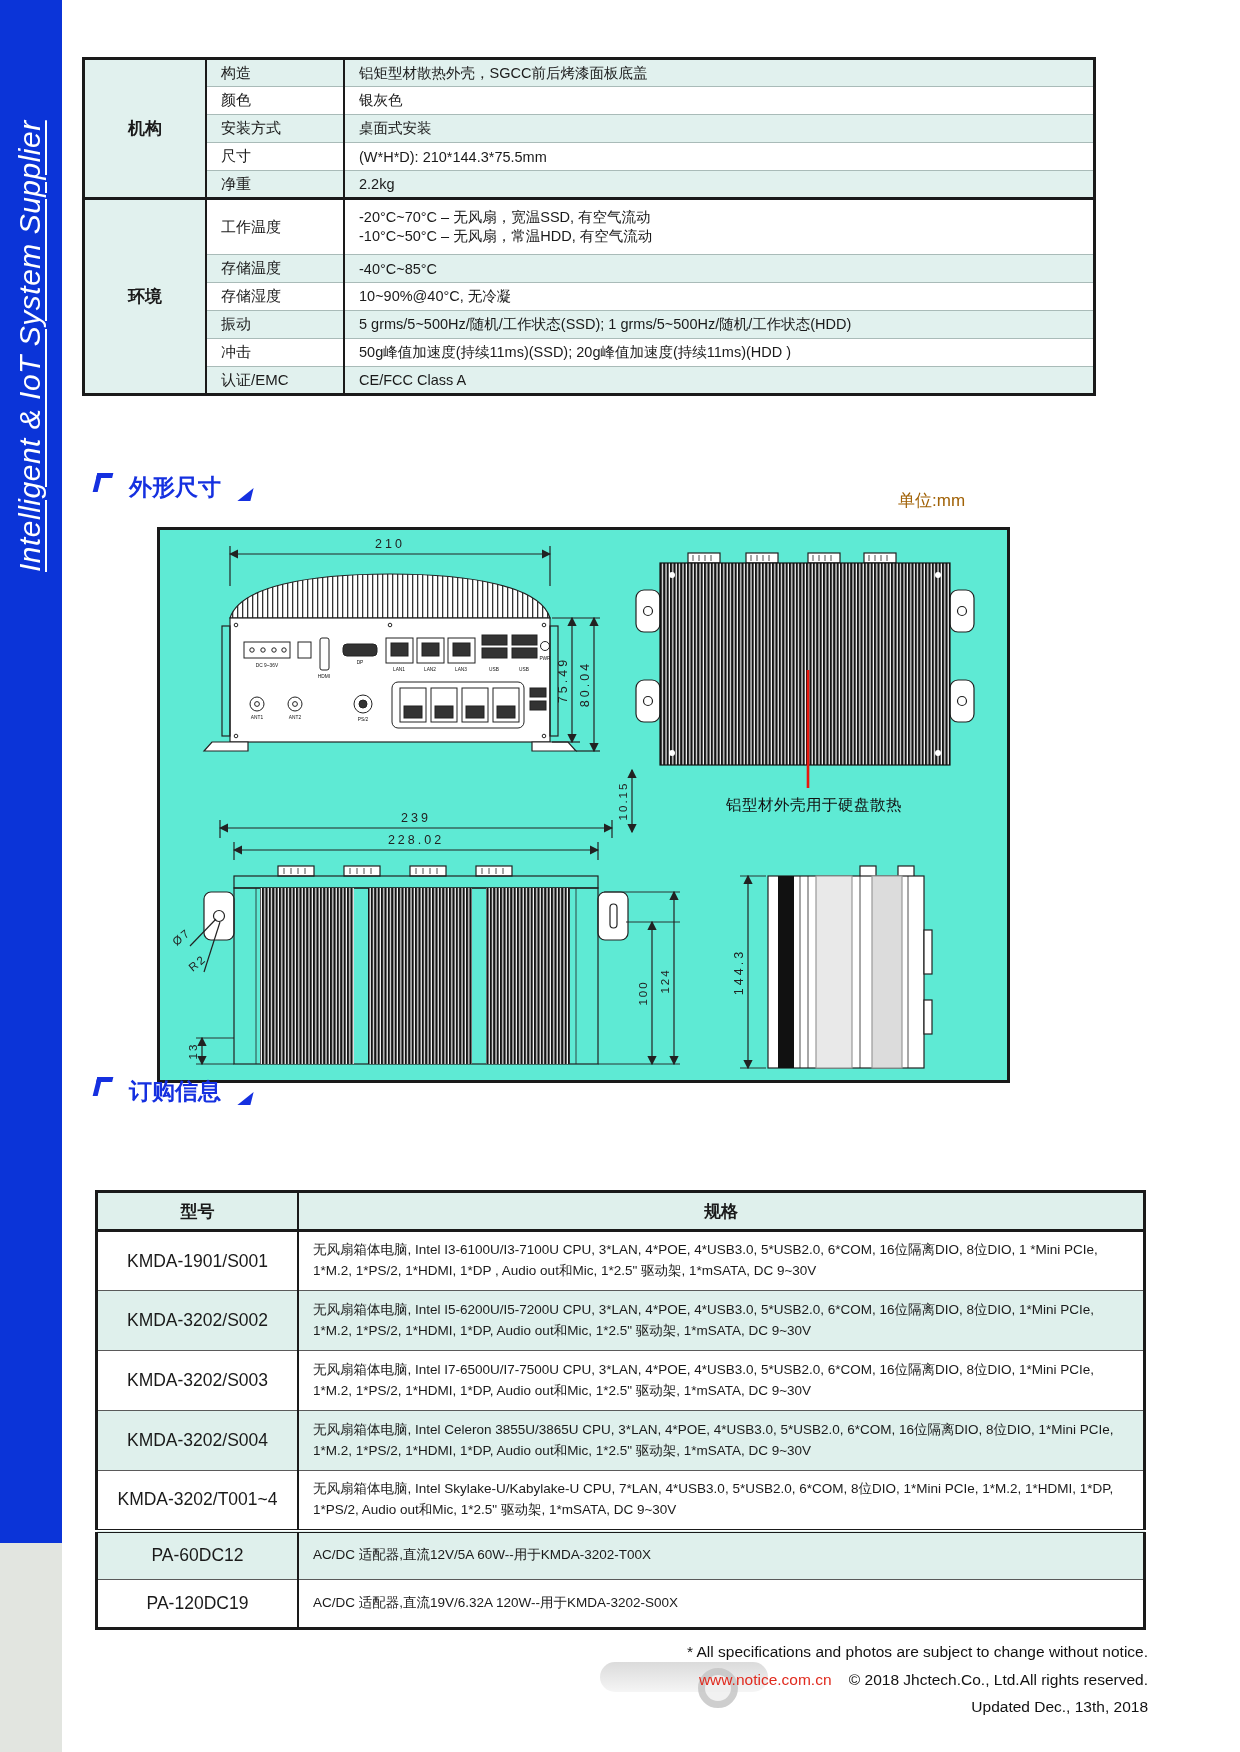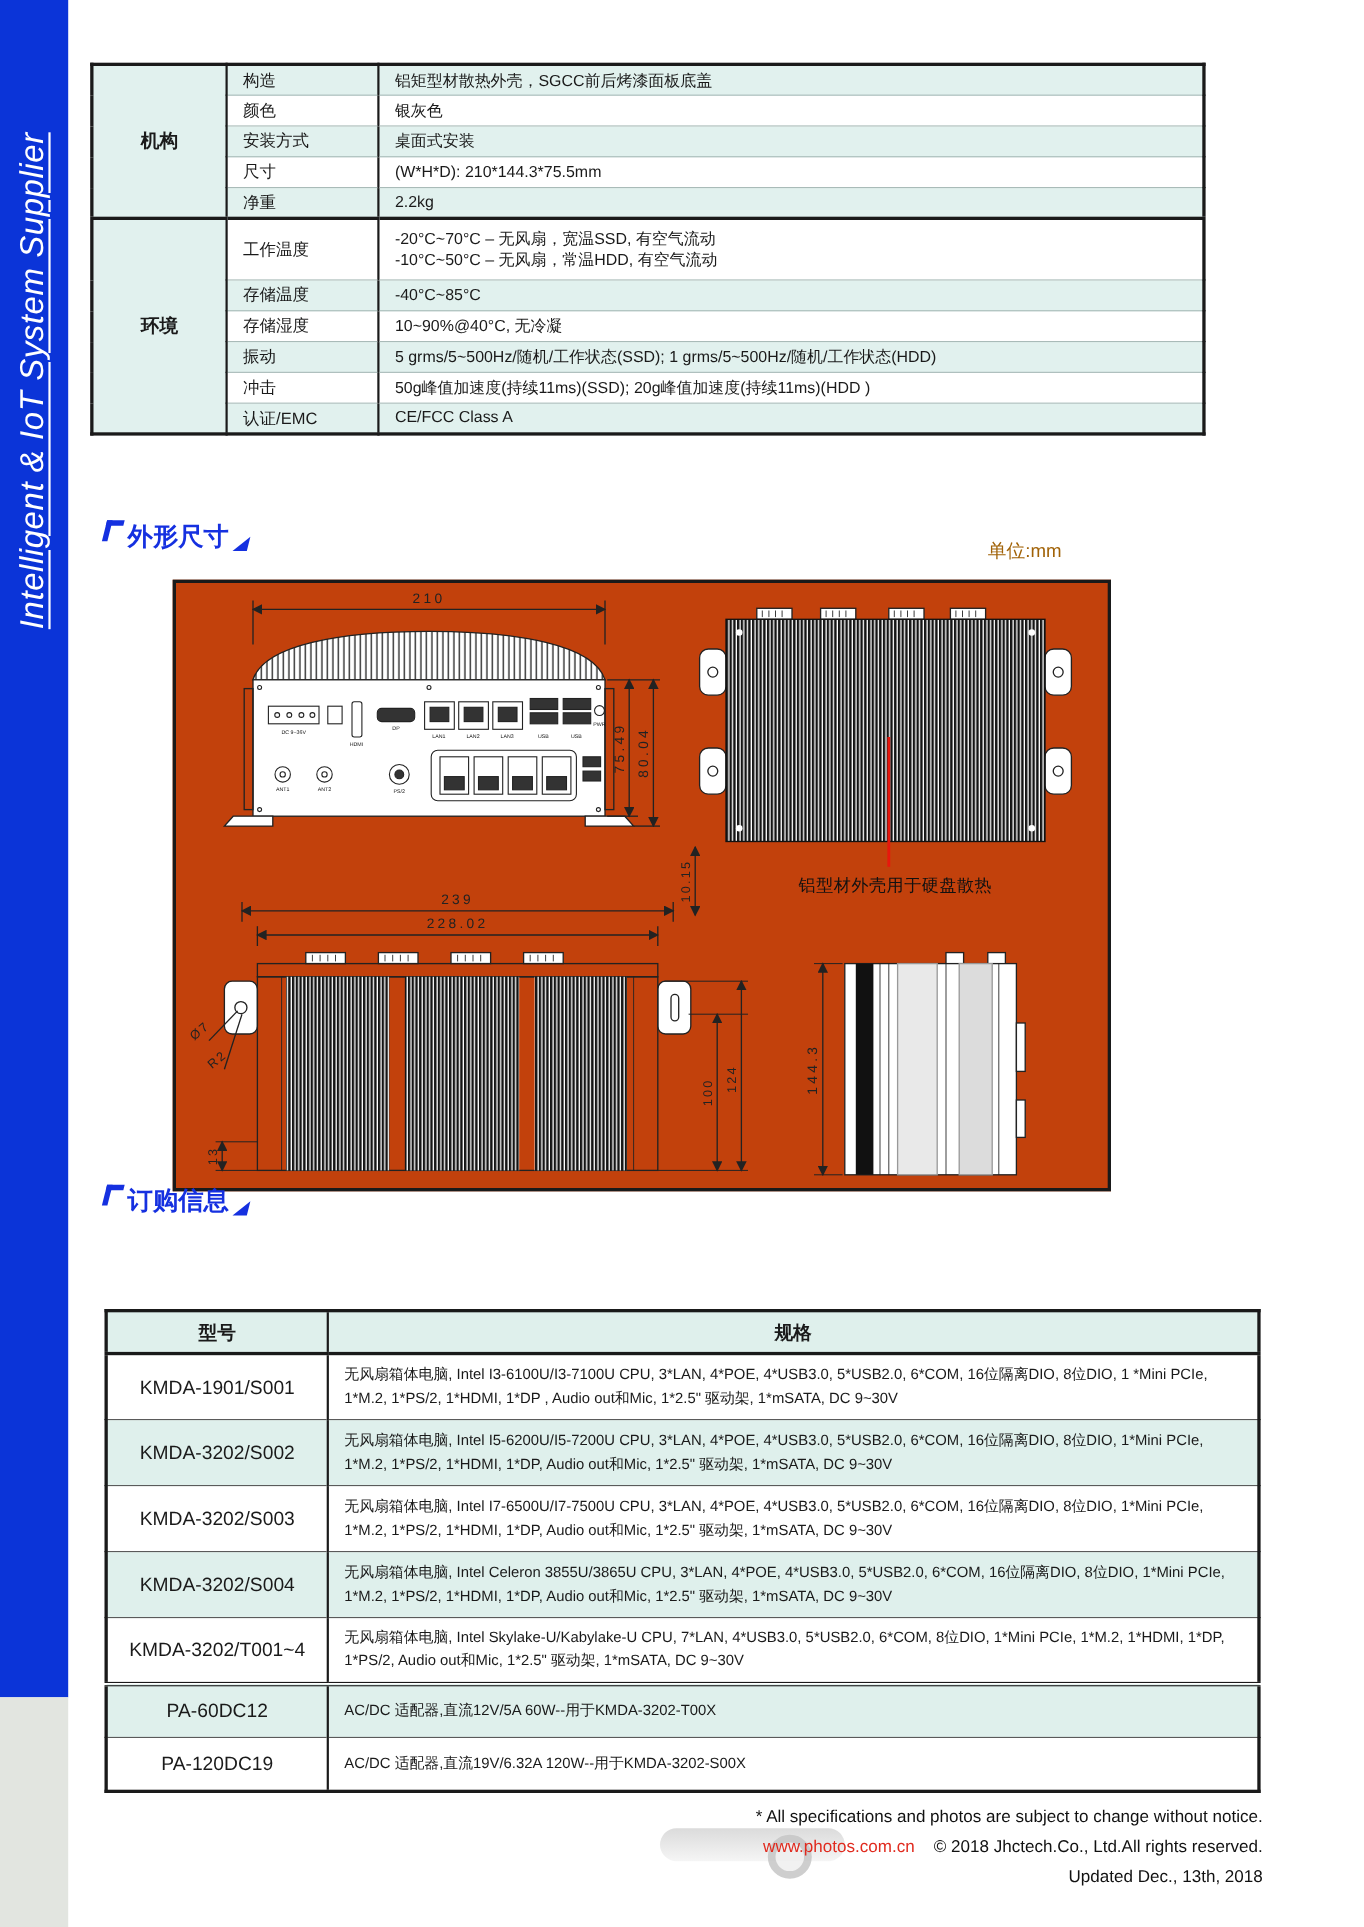--- a/index.html
+++ b/index.html
@@ -24,33 +24,33 @@
   .spec-table tr.h2{height:56px;}
   .spec-table td.sec{width:120px;text-align:center;padding:0;font-size:17px;font-weight:bold;
        background:#e1f1ee;border-right:2px solid #1a1a1a;margin-top:16px;}
   .spec-table td.lbl{width:112px;font-size:15px;border-right:2px solid #1a1a1a;}
   .spec-table td.val{white-space:pre-line;}
   .spec-table tr.cyan td.lbl,.spec-table tr.cyan td.val{background:#e1f1ee;}
   .spec-table tr + tr td{border-top:1px solid #a9bbb8;}
   .spec-table tr.sec-sep td{border-top:3px solid #1a1a1a;}
 
   
-  .sec-title{position:absolute;display:flex;align-items:flex-end;gap:5px;}
+  .sec-title{position:absolute;display:flex;align-items:flex-end;gap:18px;}
   .sec-title .txt{font-size:23px;font-weight:bold;color:#1530e0;line-height:1;}
   .corner-l{width:11px;height:14px;border-left:5px solid #1530e0;border-top:5px solid #1530e0;
        transform:skewX(-14deg);align-self:flex-start;margin-top:-3px;}
   .corner-r{width:0;height:0;border-left:13px solid transparent;border-bottom:13px solid #1530e0;
        transform:skewX(-14deg);margin-bottom:-2px;}
   .t-dim{left:95px;top:476px;}
   .t-ord{left:95px;top:1080px;}
   .unit-label{position:absolute;left:898px;top:489px;font-size:17px;color:#a16207;}
 
   
   .drawing-box{position:absolute;left:157px;top:527px;width:847px;height:550px;
-       border:3px solid #1a1a1a;background:#c2410c;}
+       border:3px solid #1a1a1a;background:#5eead4;}
 
   
   .order-table{position:absolute;left:95px;top:1190px;width:1051px;border-collapse:collapse;
        table-layout:fixed;border:3px solid #1a1a1a;}
   .order-table td{vertical-align:middle;}
   .order-table td.mh,.order-table td.sh{background:#dff0ec;font-weight:bold;font-size:17px;
        text-align:center;height:34px;border-bottom:3px solid #1a1a1a;font-family:Liberation Mono, monospace;}
   .order-table td.mh{width:197px;border-right:2px solid #1a1a1a;}
   .order-table td.model{font-size:17.5px;text-align:center;border-right:2px solid #1a1a1a;}
   .order-table td.spec{font-size:13.5px;line-height:1.55;padding:6px 12px 6px 14px;}
@@ -404,20 +404,20 @@
         <td class="spec">AC/DC 适配器,直流19V/6.32A  120W--用于KMDA-3202-S00X</td>
       </tr>
     </tbody>
   </table>
 
   <div class="watermark"></div>
   <div class="wm-lens"></div>
   <div class="footer">
     <div>* All specifications and photos are subject to change without notice.</div>
     <div>
-      <span class="web">www.photos.com.cn</span>
+      <span class="web">www.notice.com.cn</span>
       <span>&nbsp;&nbsp;</span>
       <span>© 2018 Jhctech.Co., Ltd.All rights reserved.</span>
     </div>
     <div>Updated Dec., 13th, 2018</div>
   </div>
 
 </div>
 
 </body></html>

